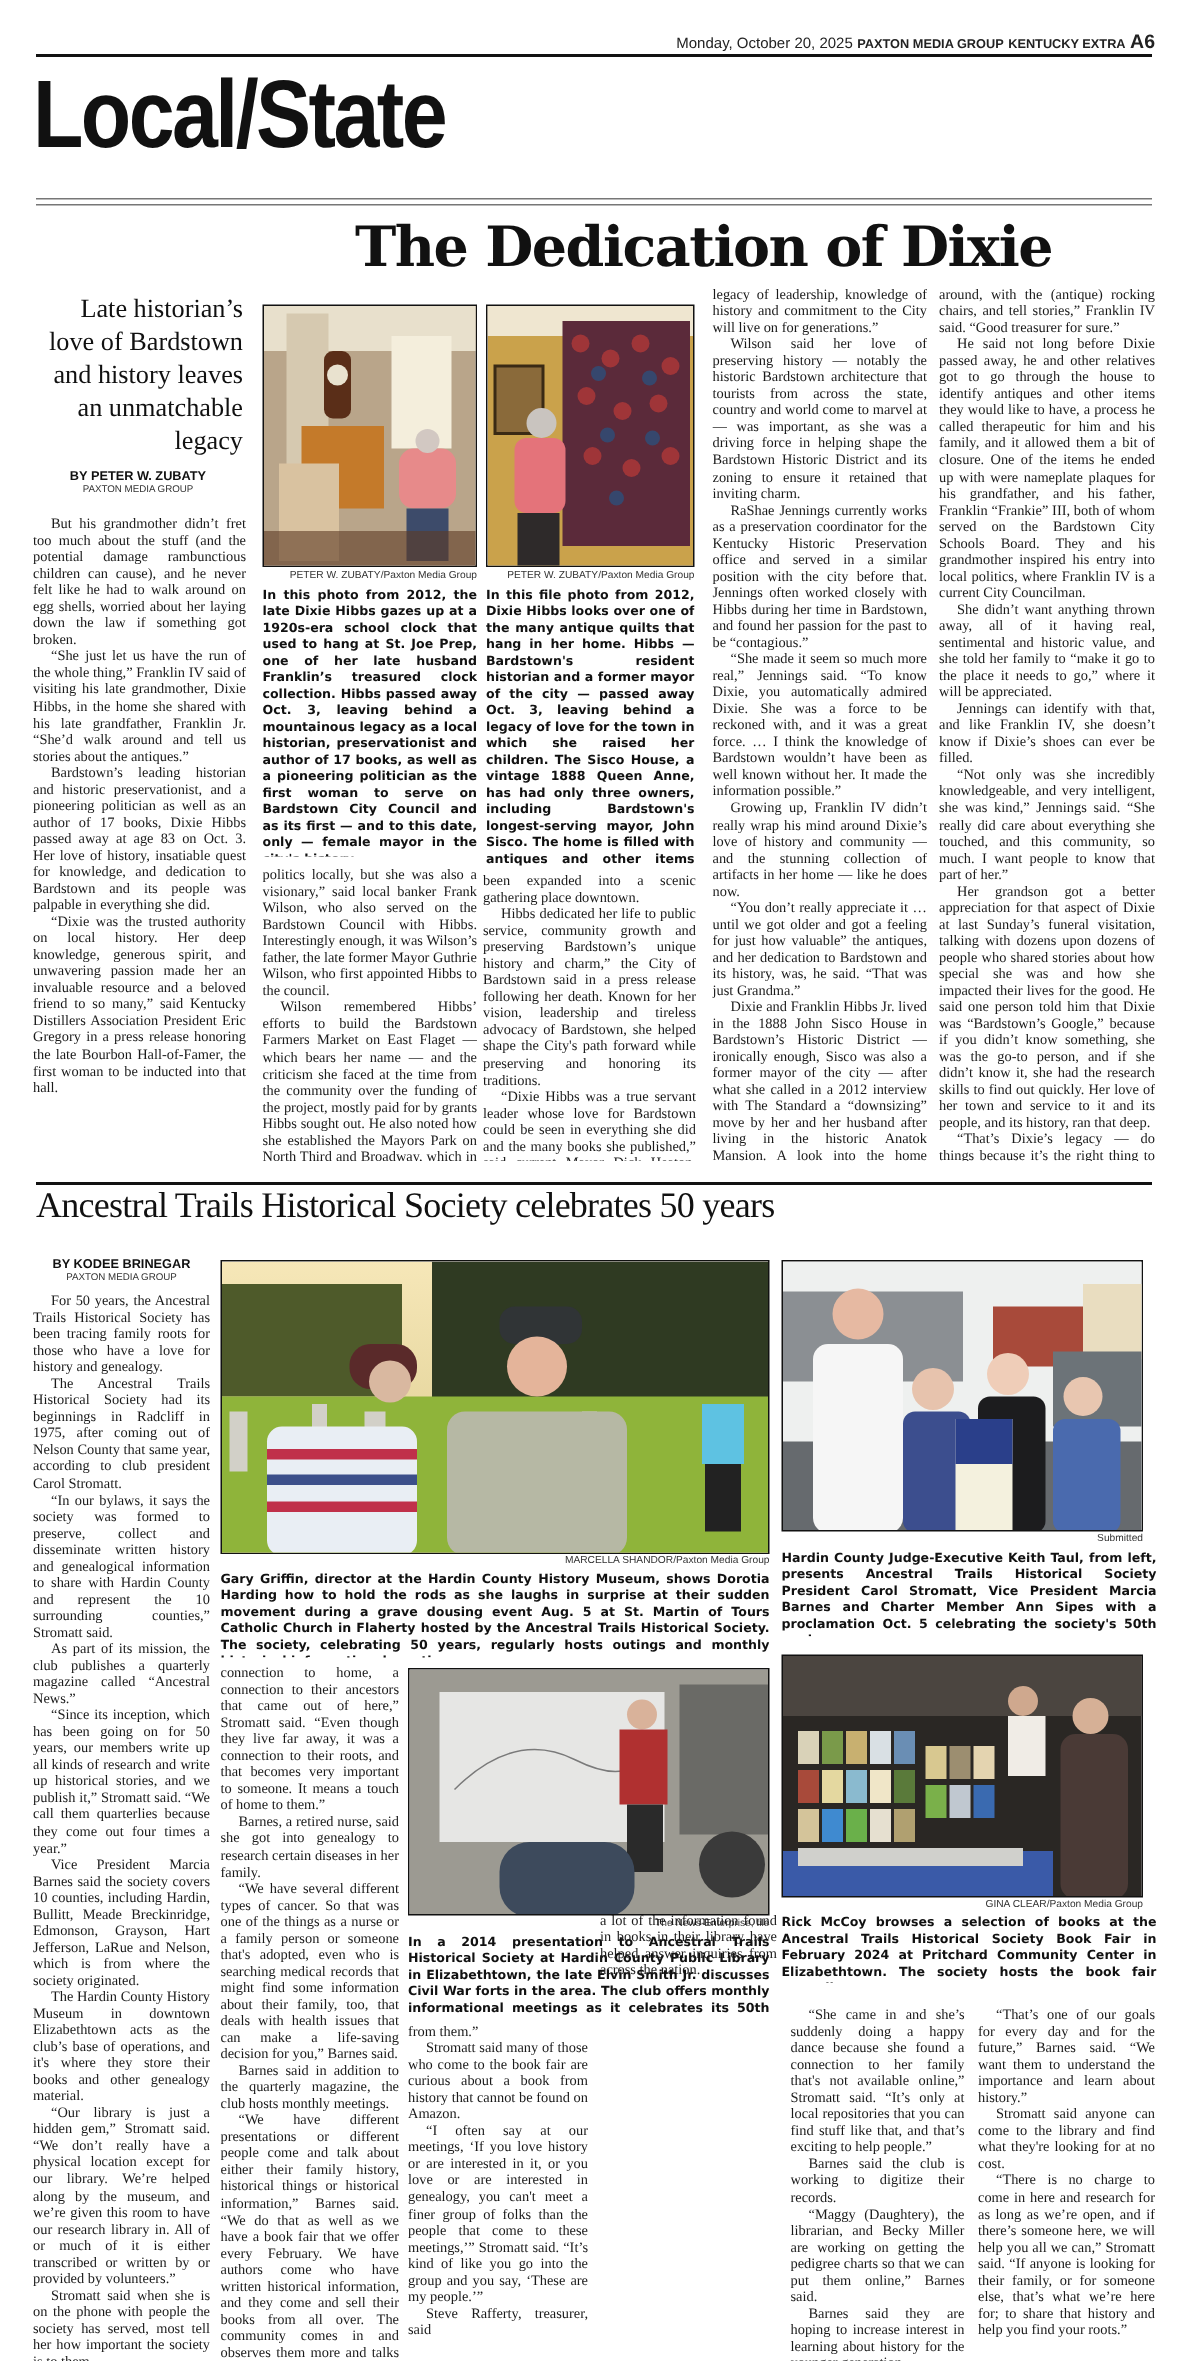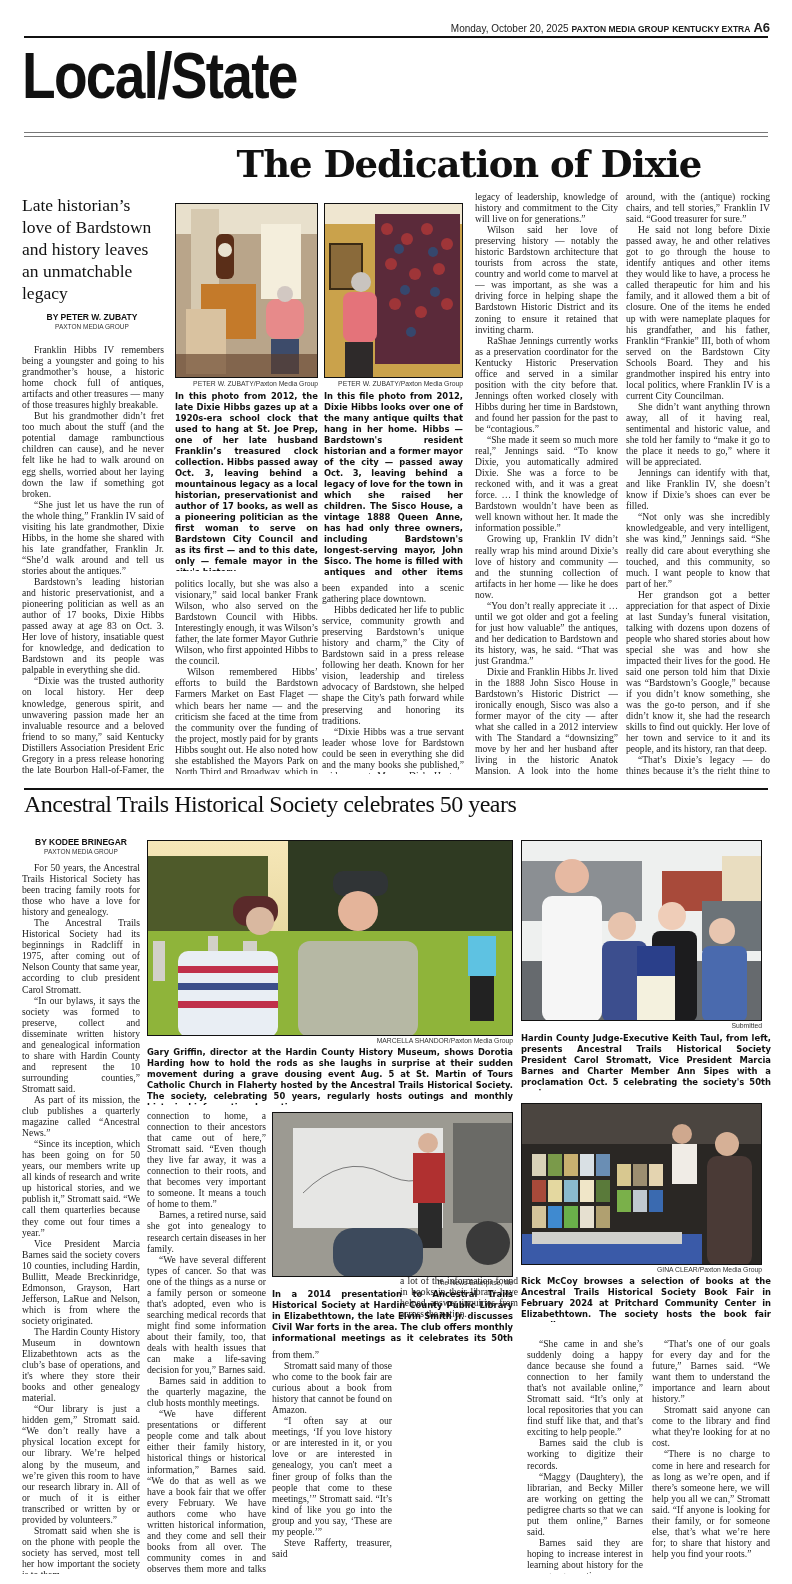--- a/index.html
+++ b/index.html
@@ -5,21 +5,21 @@
 *{box-sizing:border-box;margin:0;padding:0}
 html,body{width:792px;height:1584px;background:#fff;overflow:hidden}
 body{position:relative;font-family:"Liberation Serif",serif;color:#111}
 .abs{position:absolute}
 .folio{top:20px;right:22px;font-family:"Liberation Sans",sans-serif;font-size:10px;color:#222;white-space:nowrap;display:flex;align-items:baseline;gap:3px}
 .folio .pub{font-weight:bold;font-size:8.5px}
 .folio .pg{font-weight:bold;font-size:13px}
 .rule{left:24px;right:24px;background:#111;height:1px}
 .section-title{left:22px;top:44px;font-family:"Liberation Sans",sans-serif;font-weight:bold;font-size:64px;letter-spacing:-2px;transform:scaleX(0.86);transform-origin:left;line-height:1}
 .head1{left:170px;right:24px;top:146px;text-align:center;font-family:"DejaVu Serif",serif;font-weight:bold;font-size:37px;letter-spacing:-1px;line-height:1}
-.deck{left:22px;width:140px;top:194px;text-align:left;font-family:"Liberation Serif",serif;font-size:17.5px;line-height:22px}
+.deck{left:22px;width:140px;top:194px;text-align:right;font-family:"Liberation Serif",serif;font-size:17.5px;line-height:22px}
 .byline{font-family:"Liberation Sans",sans-serif;font-weight:bold;font-size:8.5px;text-align:center}
 .byorg{font-family:"Liberation Sans",sans-serif;font-size:6.5px;text-align:center;color:#333}
 .col{font-family:"Liberation Serif",serif;font-size:9.6px;line-height:11.05px;text-align:justify;color:#1a1a1a;overflow:hidden}
 .col p{text-indent:12px}
 .photo{border:1px solid #111;overflow:hidden}
 .credit{font-family:"Liberation Sans",sans-serif;font-size:6.8px;color:#333;text-align:right;white-space:nowrap}
 .cap{font-family:"DejaVu Sans",sans-serif;font-weight:bold;font-size:8.4px;line-height:11px;text-align:justify;color:#111;overflow:hidden}
 .head2{left:24px;top:792px;font-family:"Liberation Serif",serif;font-size:24px;letter-spacing:-0.5px;line-height:1;white-space:nowrap}
 </style>
 </head>
@@ -35,21 +35,20 @@
 <div class="abs section-title">Local/State</div>
 <div class="abs rule" style="top:132px;background:#777"></div>
 <div class="abs rule" style="top:136px;background:#777"></div>
 
 <div class="abs head1">The Dedication of Dixie</div>
 <div class="abs deck">Late historian’s love of Bardstown and history leaves an unmatchable legacy</div>
 <div class="abs byline" style="left:22px;width:140px;top:312px">BY PETER W. ZUBATY</div>
 <div class="abs byorg" style="left:22px;width:140px;top:323px">PAXTON MEDIA GROUP</div>
 
 <div class="abs col" style="left:22px;width:142px;top:344px;height:430px">
-  <p>Franklin Hibbs IV remembers being a youngster and going to his grandmother’s house, a historic home chock full of antiques, artifacts and other treasures — many of those treasures highly breakable.</p>
   <p>But his grandmother didn’t fret too much about the stuff (and the potential damage rambunctious children can cause), and he never felt like he had to walk around on egg shells, worried about her laying down the law if something got broken.</p>
   <p>“She just let us have the run of the whole thing,” Franklin IV said of visiting his late grandmother, Dixie Hibbs, in the home she shared with his late grandfather, Franklin Jr. “She’d walk around and tell us stories about the antiques.”</p>
   <p>Bardstown’s leading historian and historic preservationist, and a pioneering politician as well as an author of 17 books, Dixie Hibbs passed away at age 83 on Oct. 3. Her love of history, insatiable quest for knowledge, and dedication to Bardstown and its people was palpable in everything she did.</p>
   <p>“Dixie was the trusted authority on local history. Her deep knowledge, generous spirit, and unwavering passion made her an invaluable resource and a beloved friend to so many,” said Kentucky Distillers Association President Eric Gregory in a press release honoring the late Bourbon Hall-of-Famer, the first woman to be inducted into that hall.</p>
 
 </div>
 
 <div class="abs photo" style="left:175px;top:203px;width:143px;height:175px">
   <svg width="143" height="175" viewBox="0 0 143 175">
     <rect width="143" height="175" fill="#b9a58a"></rect>

